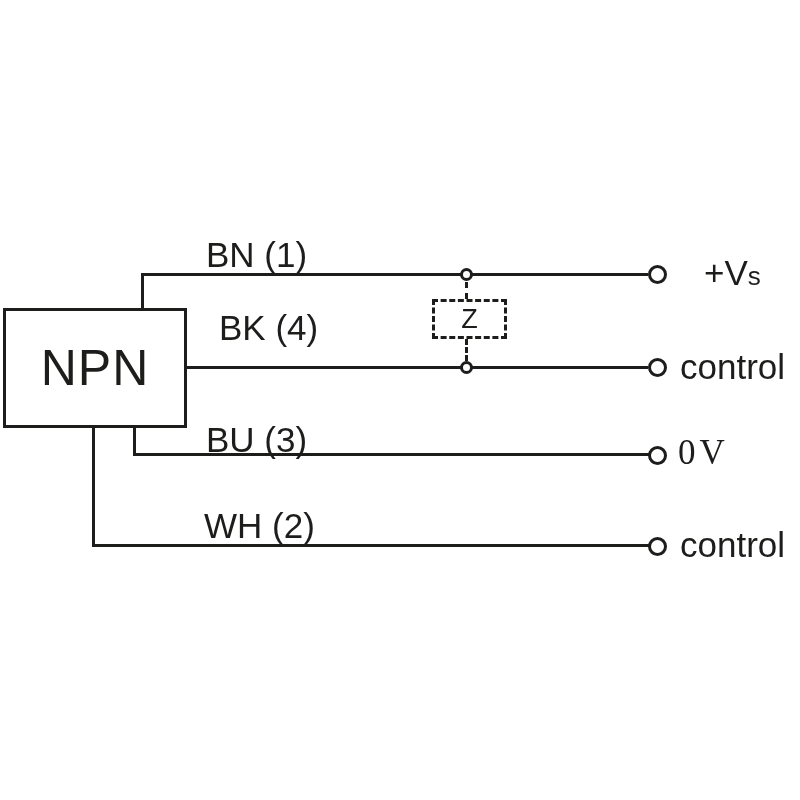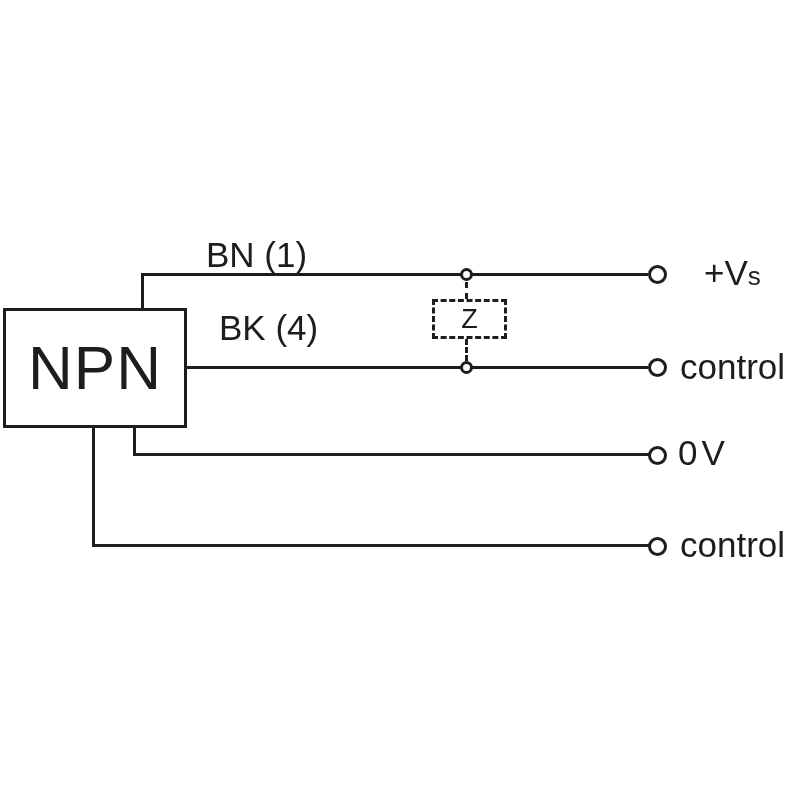--- a/index.html
+++ b/index.html
@@ -29,21 +29,21 @@
     top: 308px;
     width: 178px;
     height: 114px;
     border: 3px solid var(--line, #1d1d1b);
     background: #ffffff;
     display: flex;
     align-items: center;
     justify-content: center;
   }
   .device-label {
-    font-size: 62px;
+    font-size: 50px;
     line-height: 1;
     letter-spacing: 1px;
   }
 
   .impedance-box {
     position: absolute;
     left: 432px;
     top: 299px;
     width: 69px;
     height: 34px;
@@ -121,19 +121,21 @@
   <div class="node" style="left:460px; top:268px;"></div>
   <div class="node" style="left:460px; top:361px;"></div>
 
   <div class="terminal" style="left:648px; top:265px;"></div>
   <div class="terminal" style="left:648px; top:358px;"></div>
   <div class="terminal" style="left:648px; top:446px;"></div>
   <div class="terminal" style="left:648px; top:537px;"></div>
 
   <div class="lbl" style="left:206px; top:235px;">BN (1)</div>
   <div class="lbl" style="left:207px; top:308px;margin-left:12px;">BK (4)</div>
+  <div class="lbl" style="left:206px; top:420px;">BU (3)</div>
+  <div class="lbl" style="left:204px; top:506px;">WH (2)</div>
 
   <div class="lbl" style="left:680px; top:253px;margin-left:24px;"><span>+V</span><span class="small-suffix">s</span></div>
   <div class="lbl" style="left:680px; top:347px;">control</div>
-  <div class="lbl spaced" style="left:678px; top:433px;">0V</div>
+  <div class="lbl spaced" style="left:678px; top:433px;font-family:Liberation Serif, serif;">0V</div>
   <div class="lbl" style="left:680px; top:525px;">control</div>
 
 </div>
 
 </body></html>

